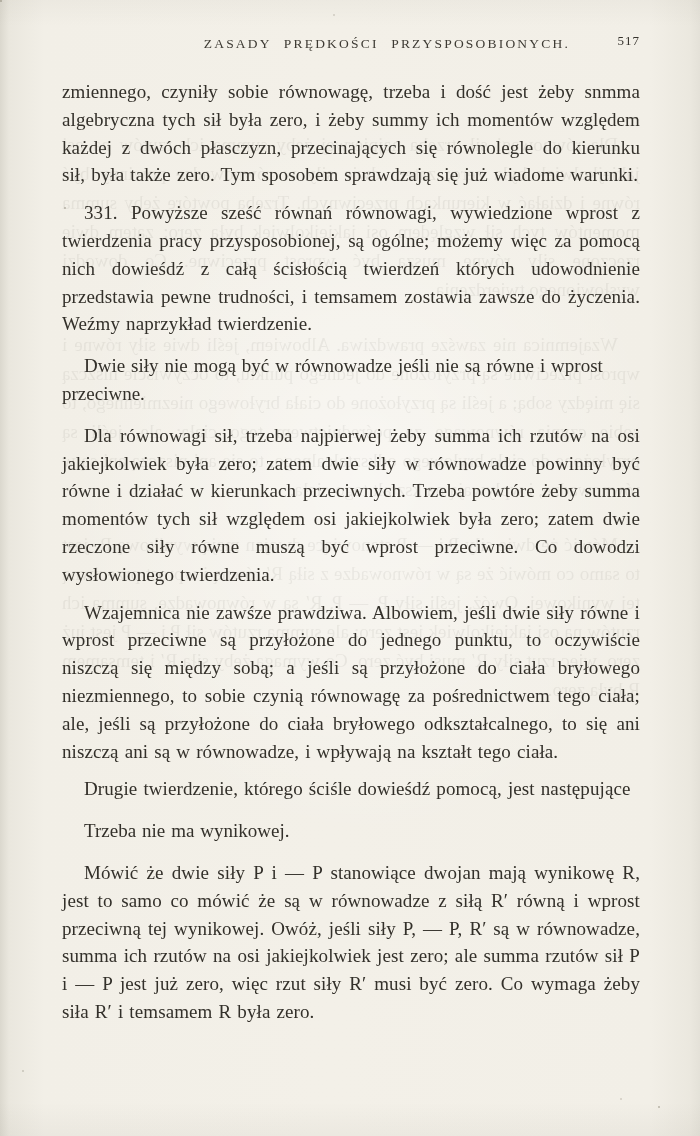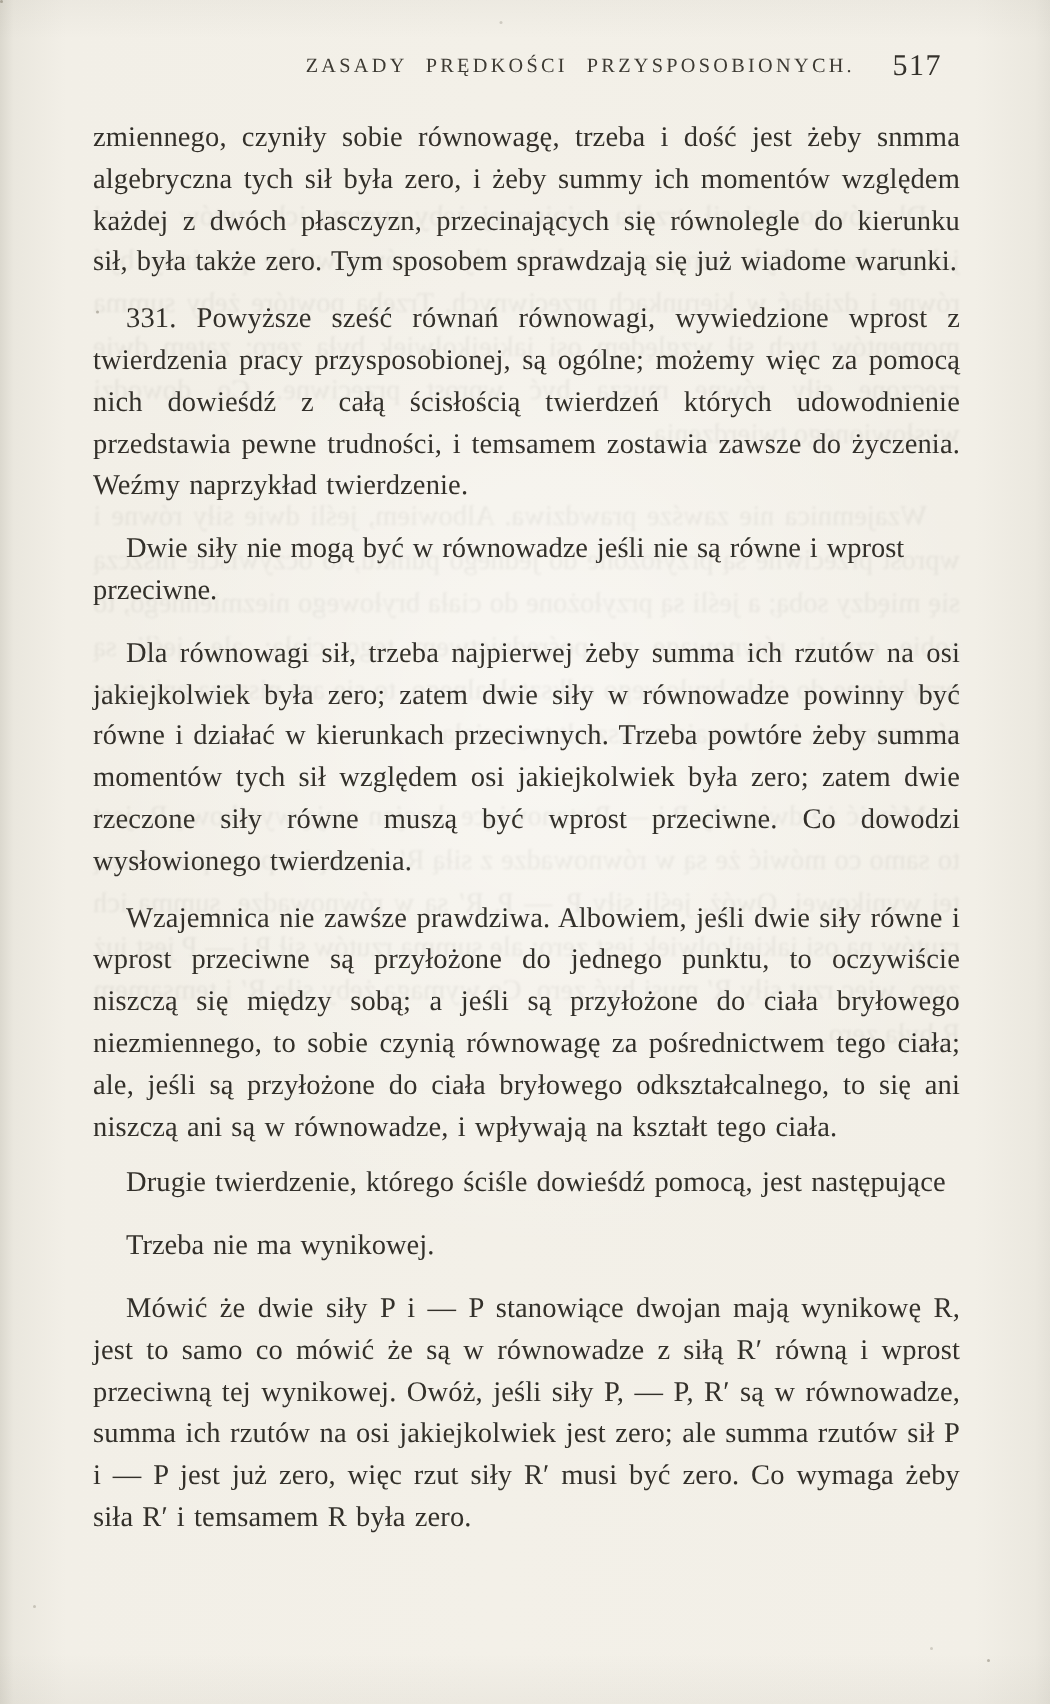--- a/index.html
+++ b/index.html
@@ -52,22 +52,22 @@
     display:block;
     text-align:right;
     font-size:13.5px;
     letter-spacing:2.2px;
     word-spacing:7px;
     color:#3d3a33;
     padding-right:70px; 
   }
   .page-number{
     position:absolute;
-    right:12px;top:-3px;
-    font-size:20px;
+    right:0;top:-3px;
+    font-size:13px;
     letter-spacing:1px;
     color:#35322c;
   }
   main.text-block{
     position:absolute;
     top:78px;left:62px;width:578px;
   }
   p.body{
     margin:0 0 10px 0;
     font-size:19px;

